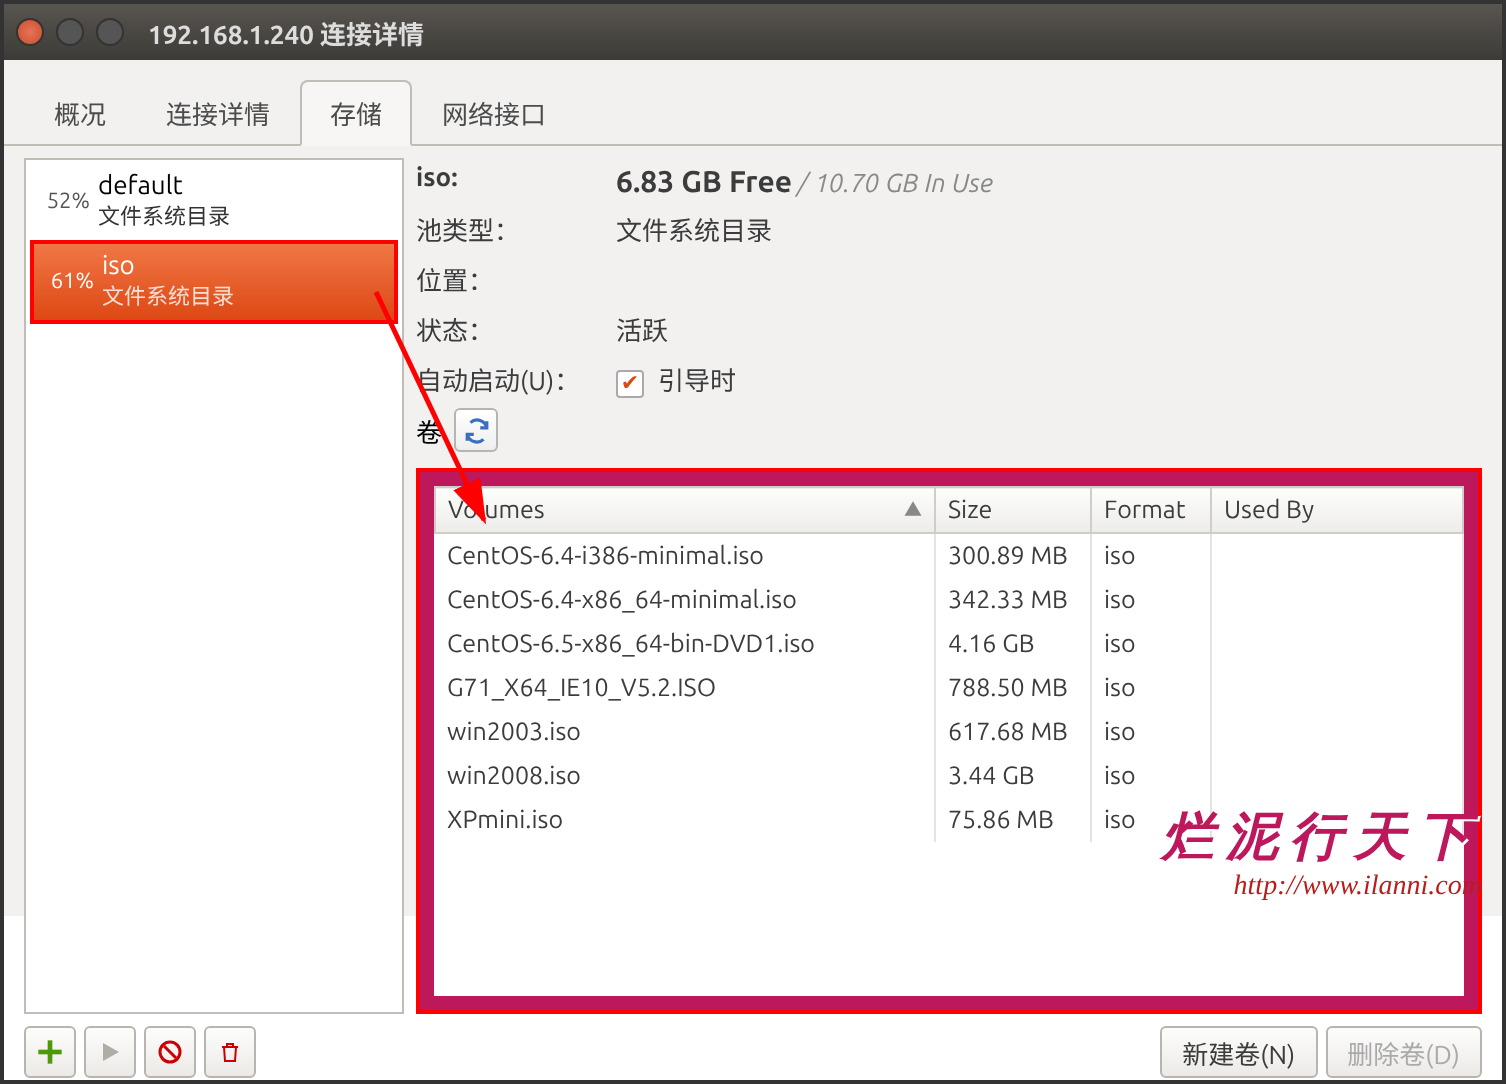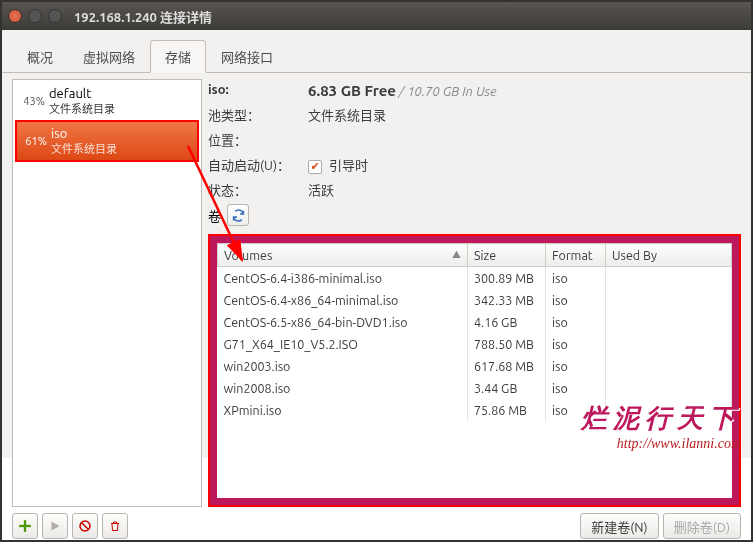--- a/index.html
+++ b/index.html
@@ -60,29 +60,29 @@
 <div class="outer-frame">
   <div class="titlebar">
     <span class="win-btn close"></span>
     <span class="win-btn"></span>
     <span class="win-btn"></span>
     <span class="win-title">192.168.1.240 连接详情</span>
   </div>
 
   <div class="tabbar">
     <div class="tab">概况</div>
-    <div class="tab">虚拟网络</div>
+    <div class="tab">连接详情</div>
     <div class="tab active">存储</div>
     <div class="tab">网络接口</div>
   </div>
 
   <div class="content">
     <div class="sidebar">
       <div class="pool-item">
-        <div class="pct">43%</div>
+        <div class="pct">52%</div>
         <div class="lbl">
           <div class="name">default</div>
           <div class="sub">文件系统目录</div>
         </div>
       </div>
       <div class="highlight-box">
         <div class="pool-item selected">
           <div class="pct">61%</div>
           <div class="lbl">
             <div class="name">iso</div>
@@ -101,29 +101,29 @@
         </div>
       </div>
       <div class="detail-row">
         <div class="k">池类型：</div>
         <div class="v">文件系统目录</div>
       </div>
       <div class="detail-row">
         <div class="k">位置：</div>
       </div>
       <div class="detail-row">
+        <div class="k">状态：</div>
+        <div class="v">活跃</div>
+      </div>
+      <div class="detail-row">
         <div class="k">自动启动(U)：</div>
         <div class="v">
           <span class="checkbox"></span>
           <span>引导时</span>
         </div>
-      </div>
-      <div class="detail-row">
-        <div class="k">状态：</div>
-        <div class="v">活跃</div>
       </div>
       <div class="vol-header">
         <span>卷</span>
         <span class="refresh-btn">
           <svg width="13" height="13" viewBox="0 0 24 24" fill="none" stroke="#3a6fbf" stroke-width="3">
               <path d="M21 3v6h-6M3 21v-6h6M21 9A9 9 0 0 0 6 4.3M3 15a9 9 0 0 0 15 4.7"></path>
             </svg>
         </span>
       </div>
 

